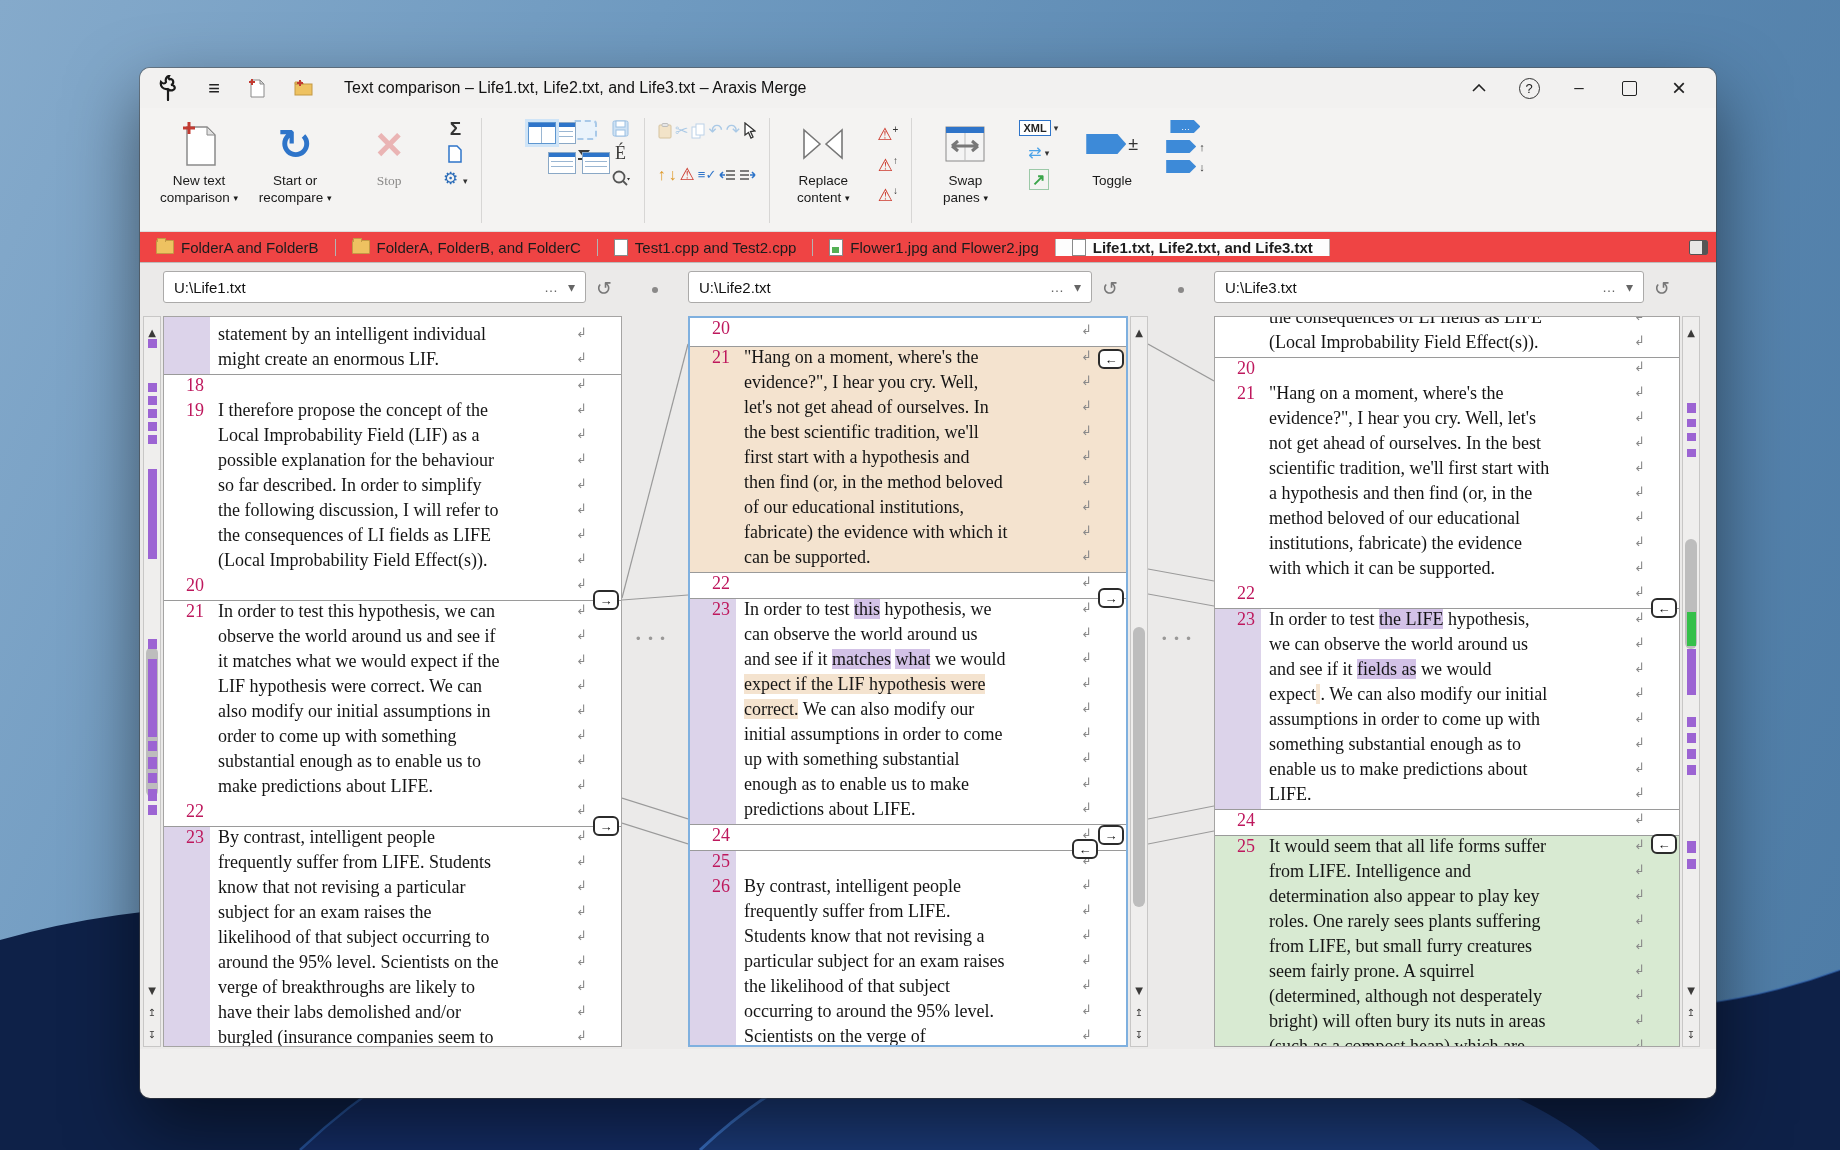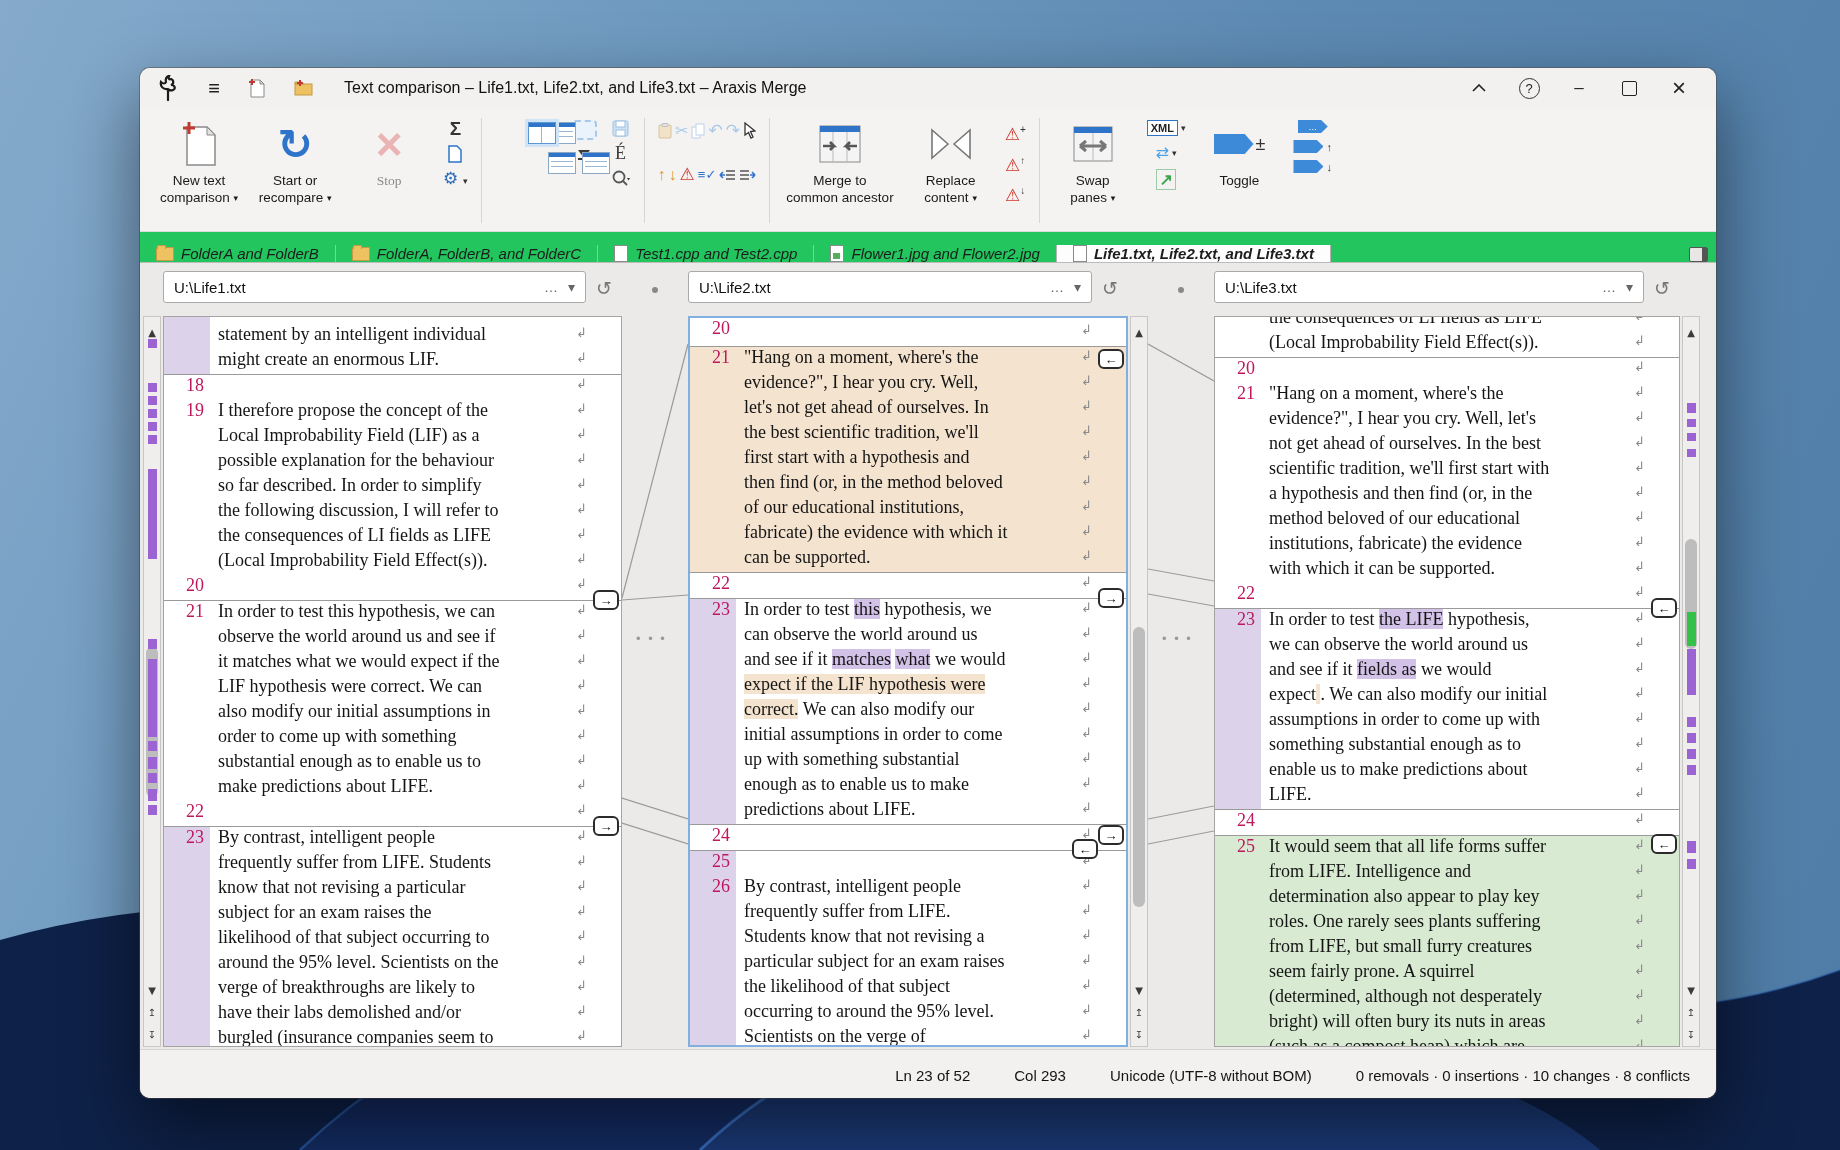--- a/index.html
+++ b/index.html
@@ -45,21 +45,21 @@
   .pale{color:#aac9e6;}
   .dark{color:#3b3a39;}
   .orange{color:#e09b2d;}
   .warn{color:#cc3b2f;font-size:17px;line-height:19px;}
   .warn sup{font-size:10px;color:#333;}
   .xmlbox{font-size:11px;font-weight:bold;border:1.5px solid #2e74c9;padding:1px 3px;color:#222;background:#fff;}
   .tag{width:30px;height:13px;background:#3d8ad8;clip-path:polygon(0 0,78% 0,100% 50%,78% 100%,0 100%);display:flex;align-items:center;justify-content:center;color:#fff;font-size:9px;}
   .tagrow{display:flex;align-items:center;gap:3px;font-size:11px;color:#333;}
 
   
-  .tabbar{height:30px;background:#22c55e;display:flex;align-items:flex-end;border-bottom:1px solid #bdbcbb;font-style:italic;}
+  .tabbar{height:30px;background:#ef4444;display:flex;align-items:center;border-bottom:1px solid #bdbcbb;}
   .tab{display:flex;align-items:center;gap:7px;padding:0 16px;font-size:15px;color:#1c1c1c;border-right:1px solid #b4b3b2;white-space:nowrap;}
   .tab.active{background:#fdfdfd;font-weight:bold;}
   .fold{width:16px;height:12px;background:#eec261;border:1px solid #c49a45;border-radius:1px;position:relative;}
   .fold::before{content:"";position:absolute;left:0;top:-3px;width:7px;height:3px;background:#eec261;border:1px solid #c49a45;border-bottom:none;}
   .fico{width:12px;height:15px;background:#fff;border:1px solid #8a8a8a;position:relative;}
   .fico.img::after{content:"";position:absolute;left:2px;bottom:2px;width:7px;height:6px;background:#54b054;}
   .tabfill{flex:1;display:flex;align-items:center;justify-content:flex-end;padding-right:8px;}
   .paneltog{width:17px;height:13px;border:1.5px solid #555;border-radius:2px;position:relative;background:#e8e7e6;}
   .paneltog::after{content:"";position:absolute;right:0;top:0;bottom:0;width:5px;background:#555;}
 
@@ -254,33 +254,20 @@
             <svg width="17" height="12" viewBox="0 0 17 12">
               <path d="M1 2 h9 M1 6 h9 M1 10 h9" stroke="#555" stroke-width="1.6"></path>
               <path d="M11 6 h5 M16 6 l-3 -3 M16 6 l-3 3" stroke="#2e74c9" stroke-width="1.6" fill="none"></path>
             </svg>
           </span>
       </div>
     </div>
     <div class="vsep"></div>
     <div class="tbig">
       <span class="ticon">
-        <svg width="44" height="40" viewBox="0 0 44 40">
-            <rect x="2" y="2" width="40" height="36" fill="#f4f4f4" stroke="#8a8a8a"></rect>
-            <rect x="2" y="2" width="40" height="6" fill="#2e74c9"></rect>
-            <line x1="15" y1="8" x2="15" y2="38" stroke="#bbb"></line>
-            <line x1="29" y1="8" x2="29" y2="38" stroke="#bbb"></line>
-            <path d="M5 22 h11 l-4 -4 M16 22 l-4 4" stroke="#555" stroke-width="2.6" fill="none"></path>
-            <path d="M39 22 h-11 l4 -4 M28 22 l4 4" stroke="#555" stroke-width="2.6" fill="none"></path>
-          </svg>
-      </span>
-      <span class="tlab"><span>Merge to</span><br><span>common ancestor</span></span>
-    </div>
-    <div class="tbig">
-      <span class="ticon">
         <svg width="46" height="36" viewBox="0 0 46 36">
             <polygon points="20,18 4,4 4,32" fill="#fff" stroke="#777" stroke-width="1.6"></polygon>
             <polygon points="26,18 42,4 42,32" fill="#fff" stroke="#777" stroke-width="1.6"></polygon>
           </svg>
       </span>
       <span class="tlab"><span>Replace</span><br><span>content</span> <span class="car">▾</span></span>
     </div>
     <div class="tcol">
       <span class="warn"><span>⚠</span><sup>+</sup></span>
       <span class="warn"><span>⚠</span><sup>↑</sup></span>
@@ -712,19 +699,13 @@
             <div class="row">seem fairly prone. A squirrel<span class="mark">↲</span></div>
             <div class="row">(determined, although not desperately<span class="mark">↲</span></div>
             <div class="row">bright) will often bury its nuts in areas<span class="mark">↲</span></div>
             <div class="row">(such as a compost heap) which are<span class="mark">↲</span></div>
           </div>
           <div class="mbtn" style="top: -2px; right: 2px;">←</div>
         </div>
       </div>
   </div>
 
-  <div class="statusbar">
-    <span>Ln 23 of 52</span>
-    <span>Col 293</span>
-    <span>Unicode (UTF-8 without BOM)</span>
-    <span>0 removals · 0 insertions · 10 changes · 8 conflicts</span>
-  </div>
 </div>
 
 </body></html>

